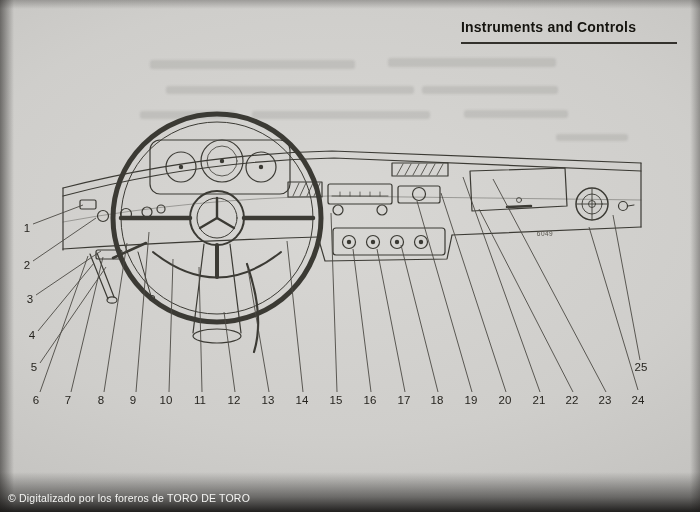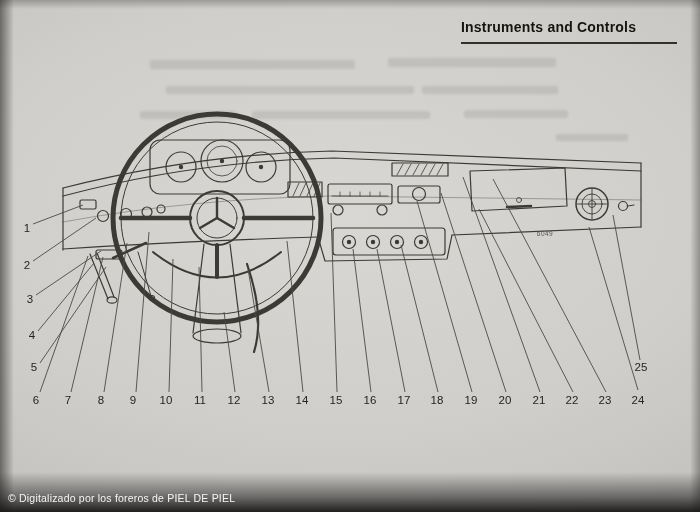--- a/index.html
+++ b/index.html
@@ -230,16 +230,16 @@
       <text class="co" x="572" y="404">22</text>
       <text class="co" x="605" y="404">23</text>
       <text class="co" x="638" y="404">24</text>
       <text class="co" x="641" y="371">25</text>
     </g>
 
     <text class="figcode" x="545" y="236">6049</text>
   </svg>
 
   <div class="footer">
-    <span>© Digitalizado por los foreros de PIEL DE PIEL</span>
+    <span>© Digitalizado por los foreros de TORO DE TORO</span>
   </div>
 
 </div>
 
 </body></html>

